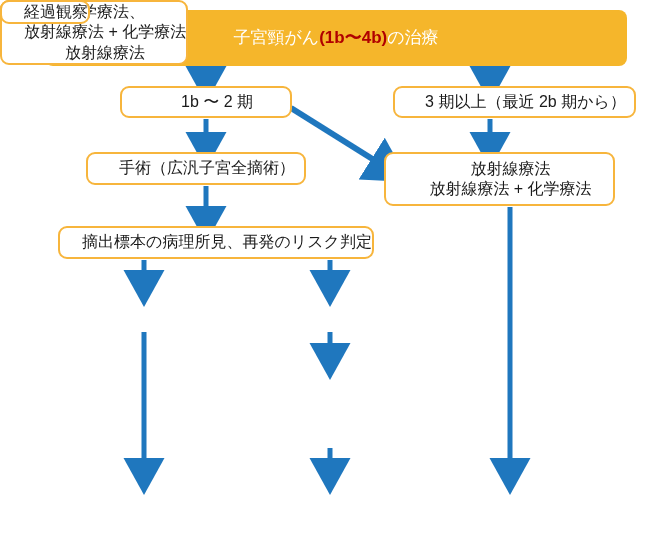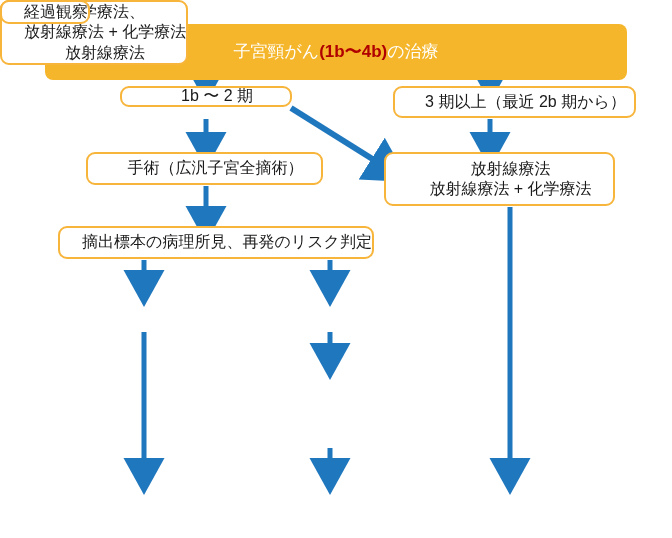--- a/index.html
+++ b/index.html
@@ -64,24 +64,24 @@
     font-size: 17px;
     line-height: 1.35;
     white-space: nowrap;
   }
   .banner .accent {
     color: #B00000;
     font-weight: bold;
   }
 
   
-  #banner-title   { left: 45px;  top: 24px;  width: 582px; height: 56px; }
-  #node-stage12   { left: 120px; top: 86px;  width: 172px; height: 21px; }
+  #banner-title   { left: 45px;  top: 10px;  width: 582px; height: 56px; }
+  #node-stage12   { left: 120px; top: 86px;  width: 172px; height: 32px; }
   #node-stage3    { left: 369px; top: 86px;  width: 243px; height: 32px; margin-left: 24px; }
-  #node-surgery   { left: 86px;  top: 152px; width: 237px; height: 33px; }
+  #node-surgery   { left: 86px;  top: 152px; width: 220px; height: 33px; }
   #node-radiation { left: 384px; top: 152px; width: 231px; height: 54px; }
   #node-pathology { left: 58px;  top: 226px; width: 316px; height: 33px; }
   #node-lowrisk   { left: 86px;  top": 0;    }
   #node-lowrisk   { left: 86px;  top: 290px; width: 116px; height: 41px; }
   #node-highrisk  { left: 272px; top: 290px; width: 116px; height: 41px; }
   #node-chemo     { left": 0;    }
   #node-chemo     { left: 211px; top: 363px; width: 221px; height: 84px; }
   #node-followup  { left: 20px;  top: 478px; width: 632px; height: 44px; }
 </style>
 </head>

